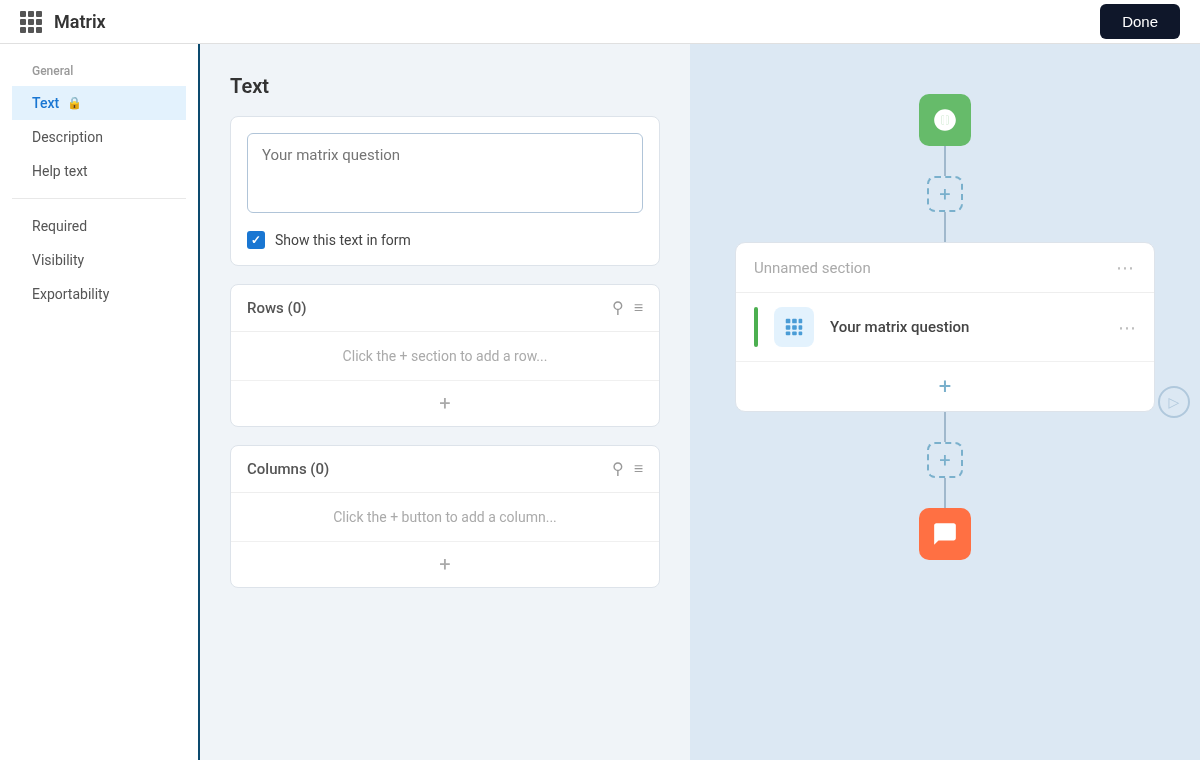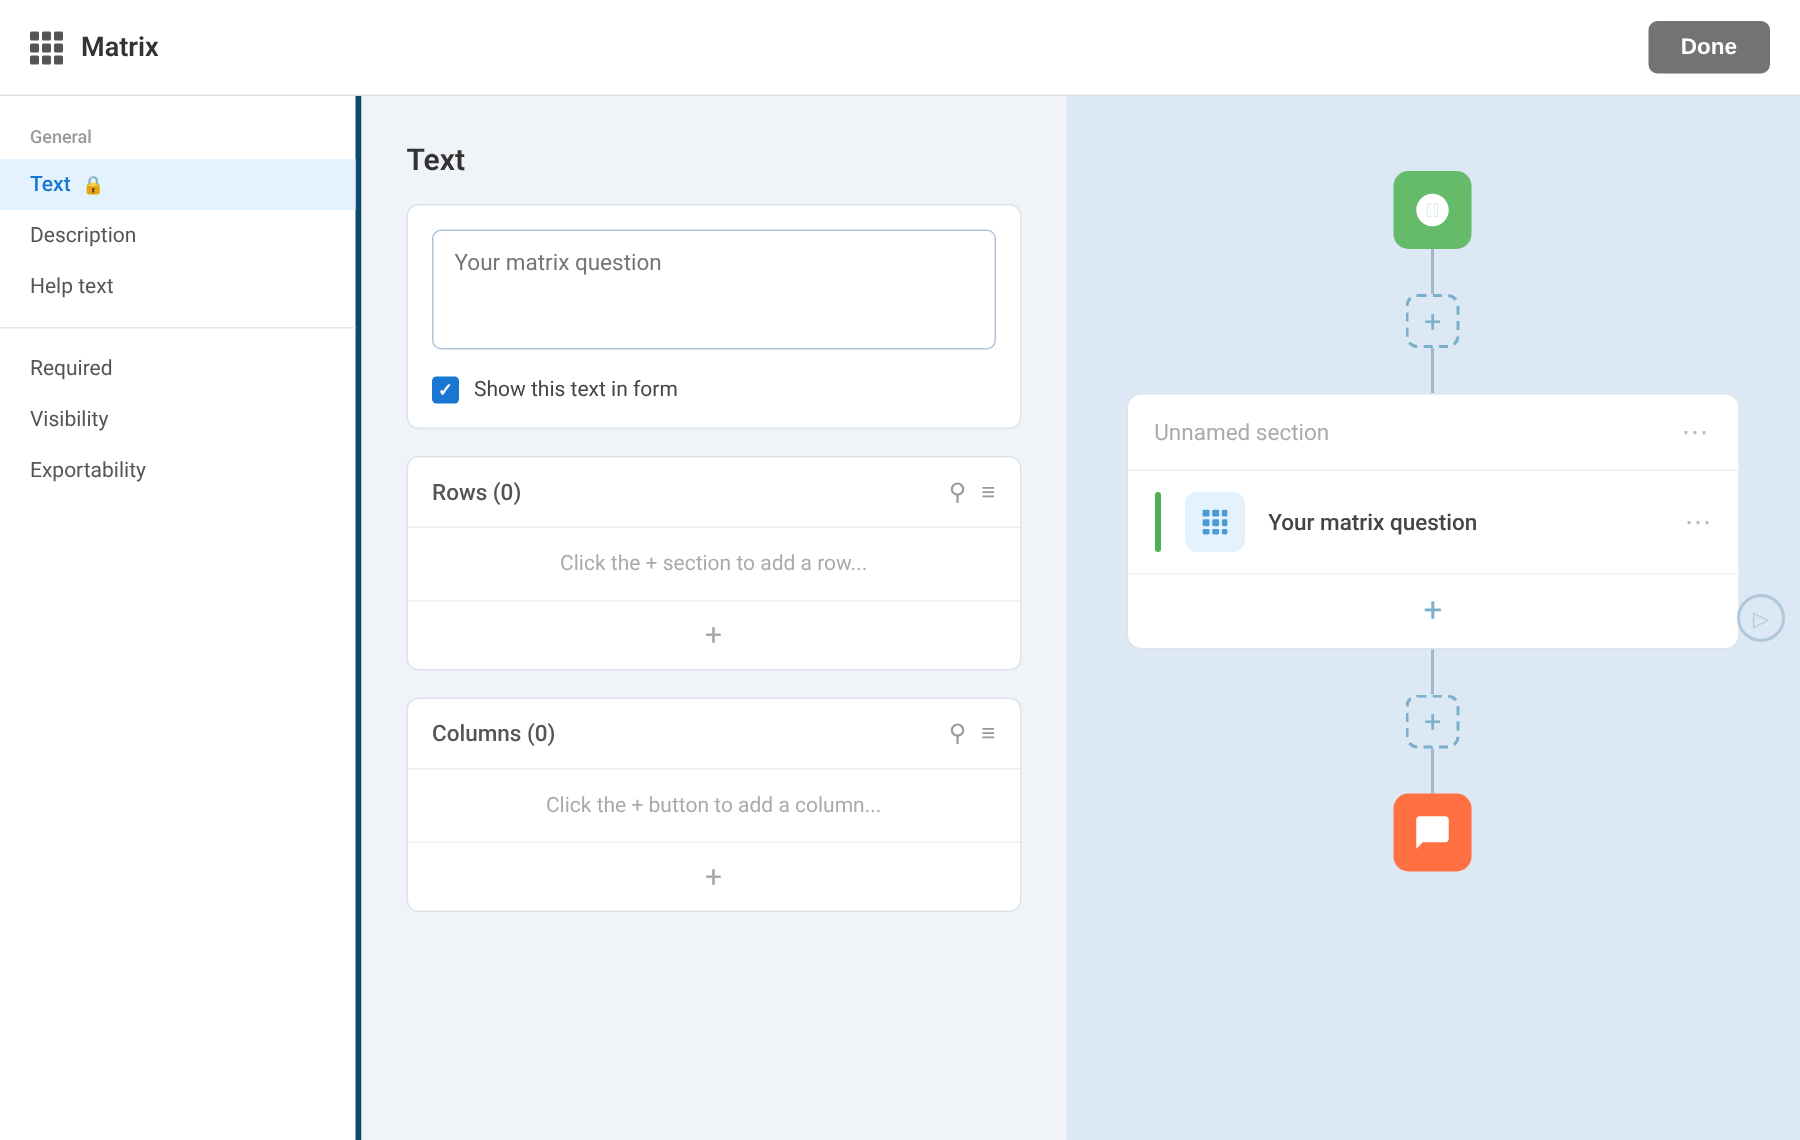--- a/index.html
+++ b/index.html
@@ -9,21 +9,21 @@
       width: 1200px;
       height: 760px;
       overflow: hidden;
       display: flex;
       flex-direction: column;
     }
 
     
     .header {
       background: #fff;
-      height: 64px;
+      height: 44px;
       display: flex;
       align-items: center;
       padding: 0 20px;
       border-bottom: 1px solid #e0e0e0;
       gap: 12px;
       flex-shrink: 0;
     }
     .header-grid-icon {
       display: grid;
       grid-template-columns: repeat(3, 6px);
@@ -48,43 +48,43 @@
       color: #4a9cd6;
       padding: 7px 16px;
       border-radius: 6px;
       font-size: 15px;
       cursor: pointer;
       display: flex;
       align-items: center;
       gap: 8px;
     }
     .done-btn {
-      background: #737373;
+      background: #0f172a;
       color: #fff;
       border: none;
       padding: 9px 22px;
       border-radius: 6px;
       font-size: 15px;
-      font-weight: 700;
+      font-weight: 400;
       cursor: pointer;
     }
 
     
     .main {
       display: flex;
       flex: 1;
       overflow: hidden;
     }
 
     
     .sidebar {
-      width: 241px;
+      width: 200px;
       background: #fff;
-      border-right: 4px solid #0c4a6e;
-      padding: 20px 0;
+      border-right: 2px solid #0c4a6e;
+      padding: 20px 12px;
       flex-shrink: 0;
     }
     .sidebar-section-label {
       font-size: 12px;
       color: #999;
       padding: 0 20px 8px;
       text-transform: none;
       font-weight: 500;
     }
     .sidebar-item {

